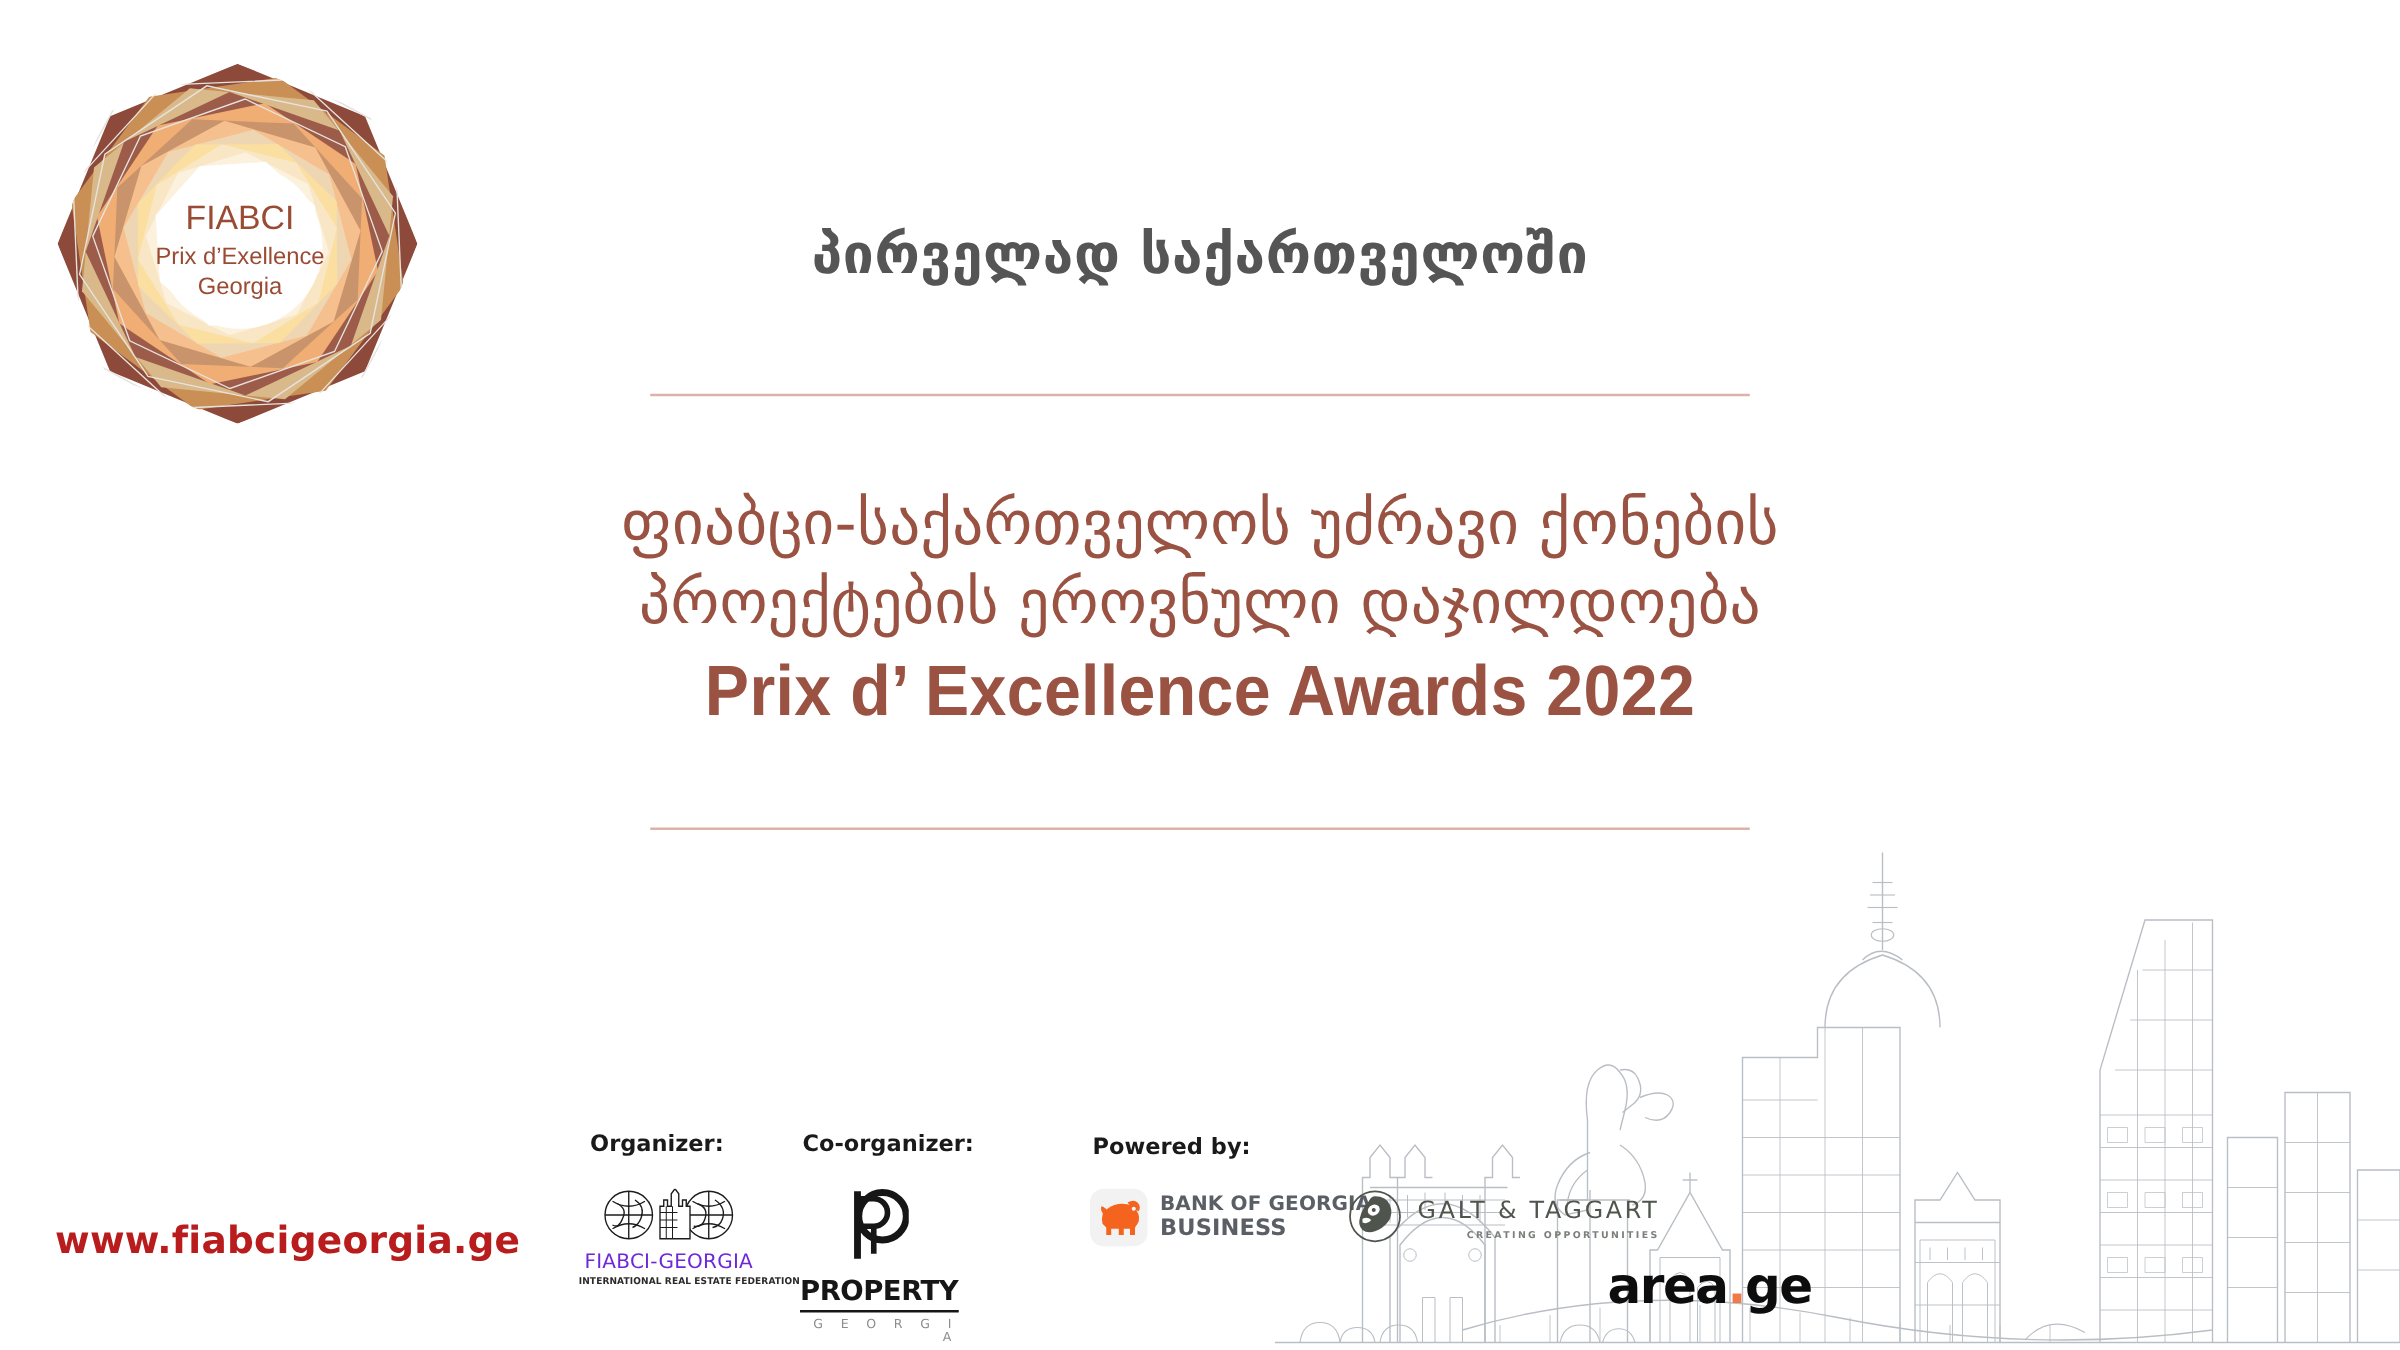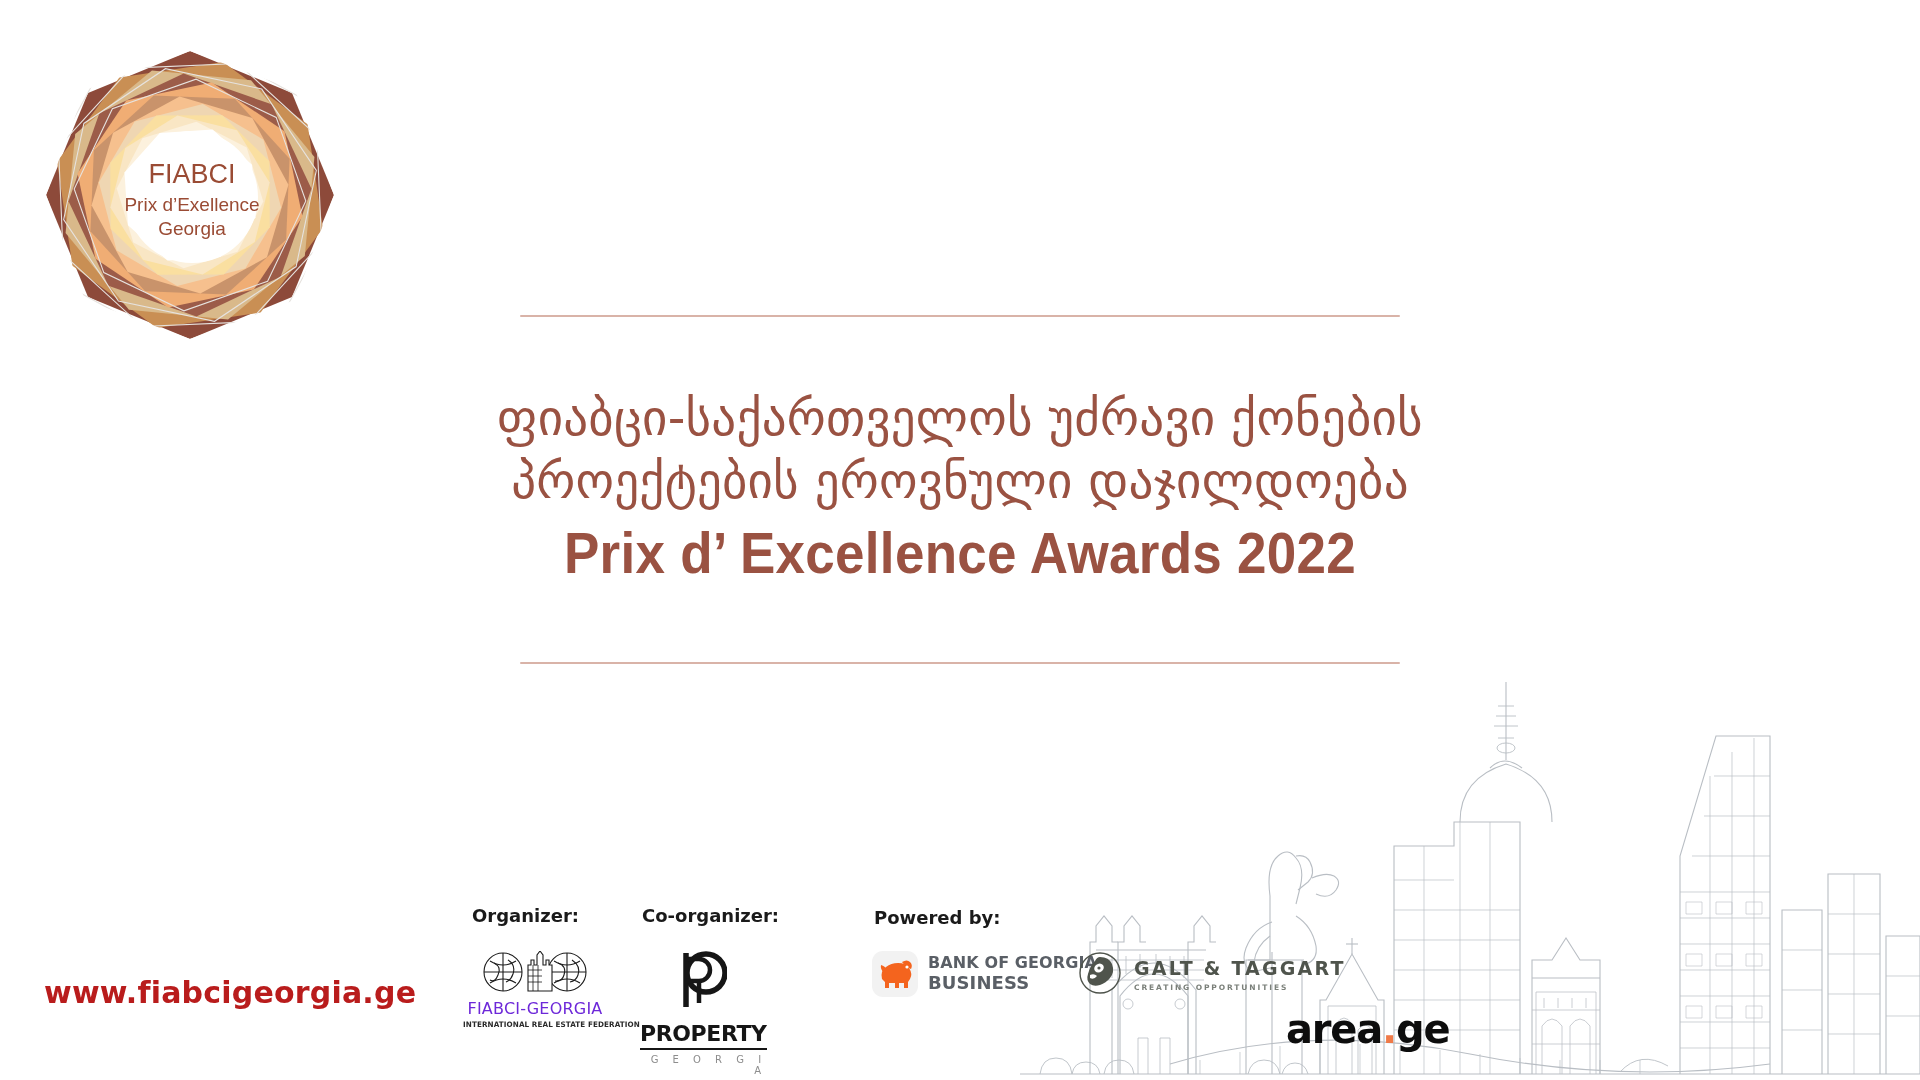--- a/index.html
+++ b/index.html
@@ -181,22 +181,22 @@
     width: 46px; height: 46px; border-radius: 11px;
     background: #f2f2f2; position: relative; flex: none;
   }
   .bog-text { line-height: 1.15; }
   .bog-name { font-size: 16px; font-weight: 700; color: #5a5f66; letter-spacing: 0.1px; white-space: nowrap; }
   .bog-sub  { font-size: 18px; font-weight: 700; color: #5a5f66; letter-spacing: 0.1px; }
 
   
   .gt-wrap { display: flex; align-items: center; gap: 12px; }
   .gt-text { padding-top: 2px; }
-  .gt-name { font-size: 19px; font-weight: 700; color: #4f544c; letter-spacing: 2.2px; white-space: nowrap; }
-  .gt-sub  { font-size: 7.5px; font-weight: 700; color: #7b807a; letter-spacing: 1.9px; margin-top: 4px; text-align: left; white-space: nowrap; }
+  .gt-name { font-size: 19px; font-weight: 400; color: #4f544c; letter-spacing: 2.2px; white-space: nowrap; }
+  .gt-sub  { font-size: 7.5px; font-weight: 700; color: #7b807a; letter-spacing: 1.9px; margin-top: 4px; text-align: right; white-space: nowrap; }
 
   
   .area-wrap {
     font-size: 40px; font-weight: 800; color: #0d0d0d;
     letter-spacing: -1.2px; line-height: 1; padding-top: 10px;
     font-family: "DejaVu Sans", sans-serif; white-space: nowrap; margin-top: 48px;
   }
   .area-dot { color: #f07a48; }
 </style>
 </head>
@@ -392,20 +392,21 @@
   </g>
   <g>
     <text x="152" y="138" text-anchor="middle" font-family="'Liberation Sans', sans-serif" font-size="27" fill="#9a4b34">FIABCI</text>
     <text x="152" y="166" text-anchor="middle" font-family="'Liberation Sans', sans-serif" font-size="19" fill="#9a4b34">Prix d’Exellence</text>
     <text x="152" y="190" text-anchor="middle" font-family="'Liberation Sans', sans-serif" font-size="19" fill="#9a4b34">Georgia</text>
   </g>
 </svg>
 
 <div class="content">
 
+  <div class="kicker">პირველად საქართველოში</div>
 
   <div class="rule rule-top"></div>
 
   <div class="headline">
     <span class="ln">ფიაბცი-საქართველოს უძრავი ქონების</span>
     <span class="ln">პროექტების ეროვნული დაჯილდოება</span>
   </div>
 
   <div class="headline-en">Prix d’ Excellence Awards 2022</div>
 

